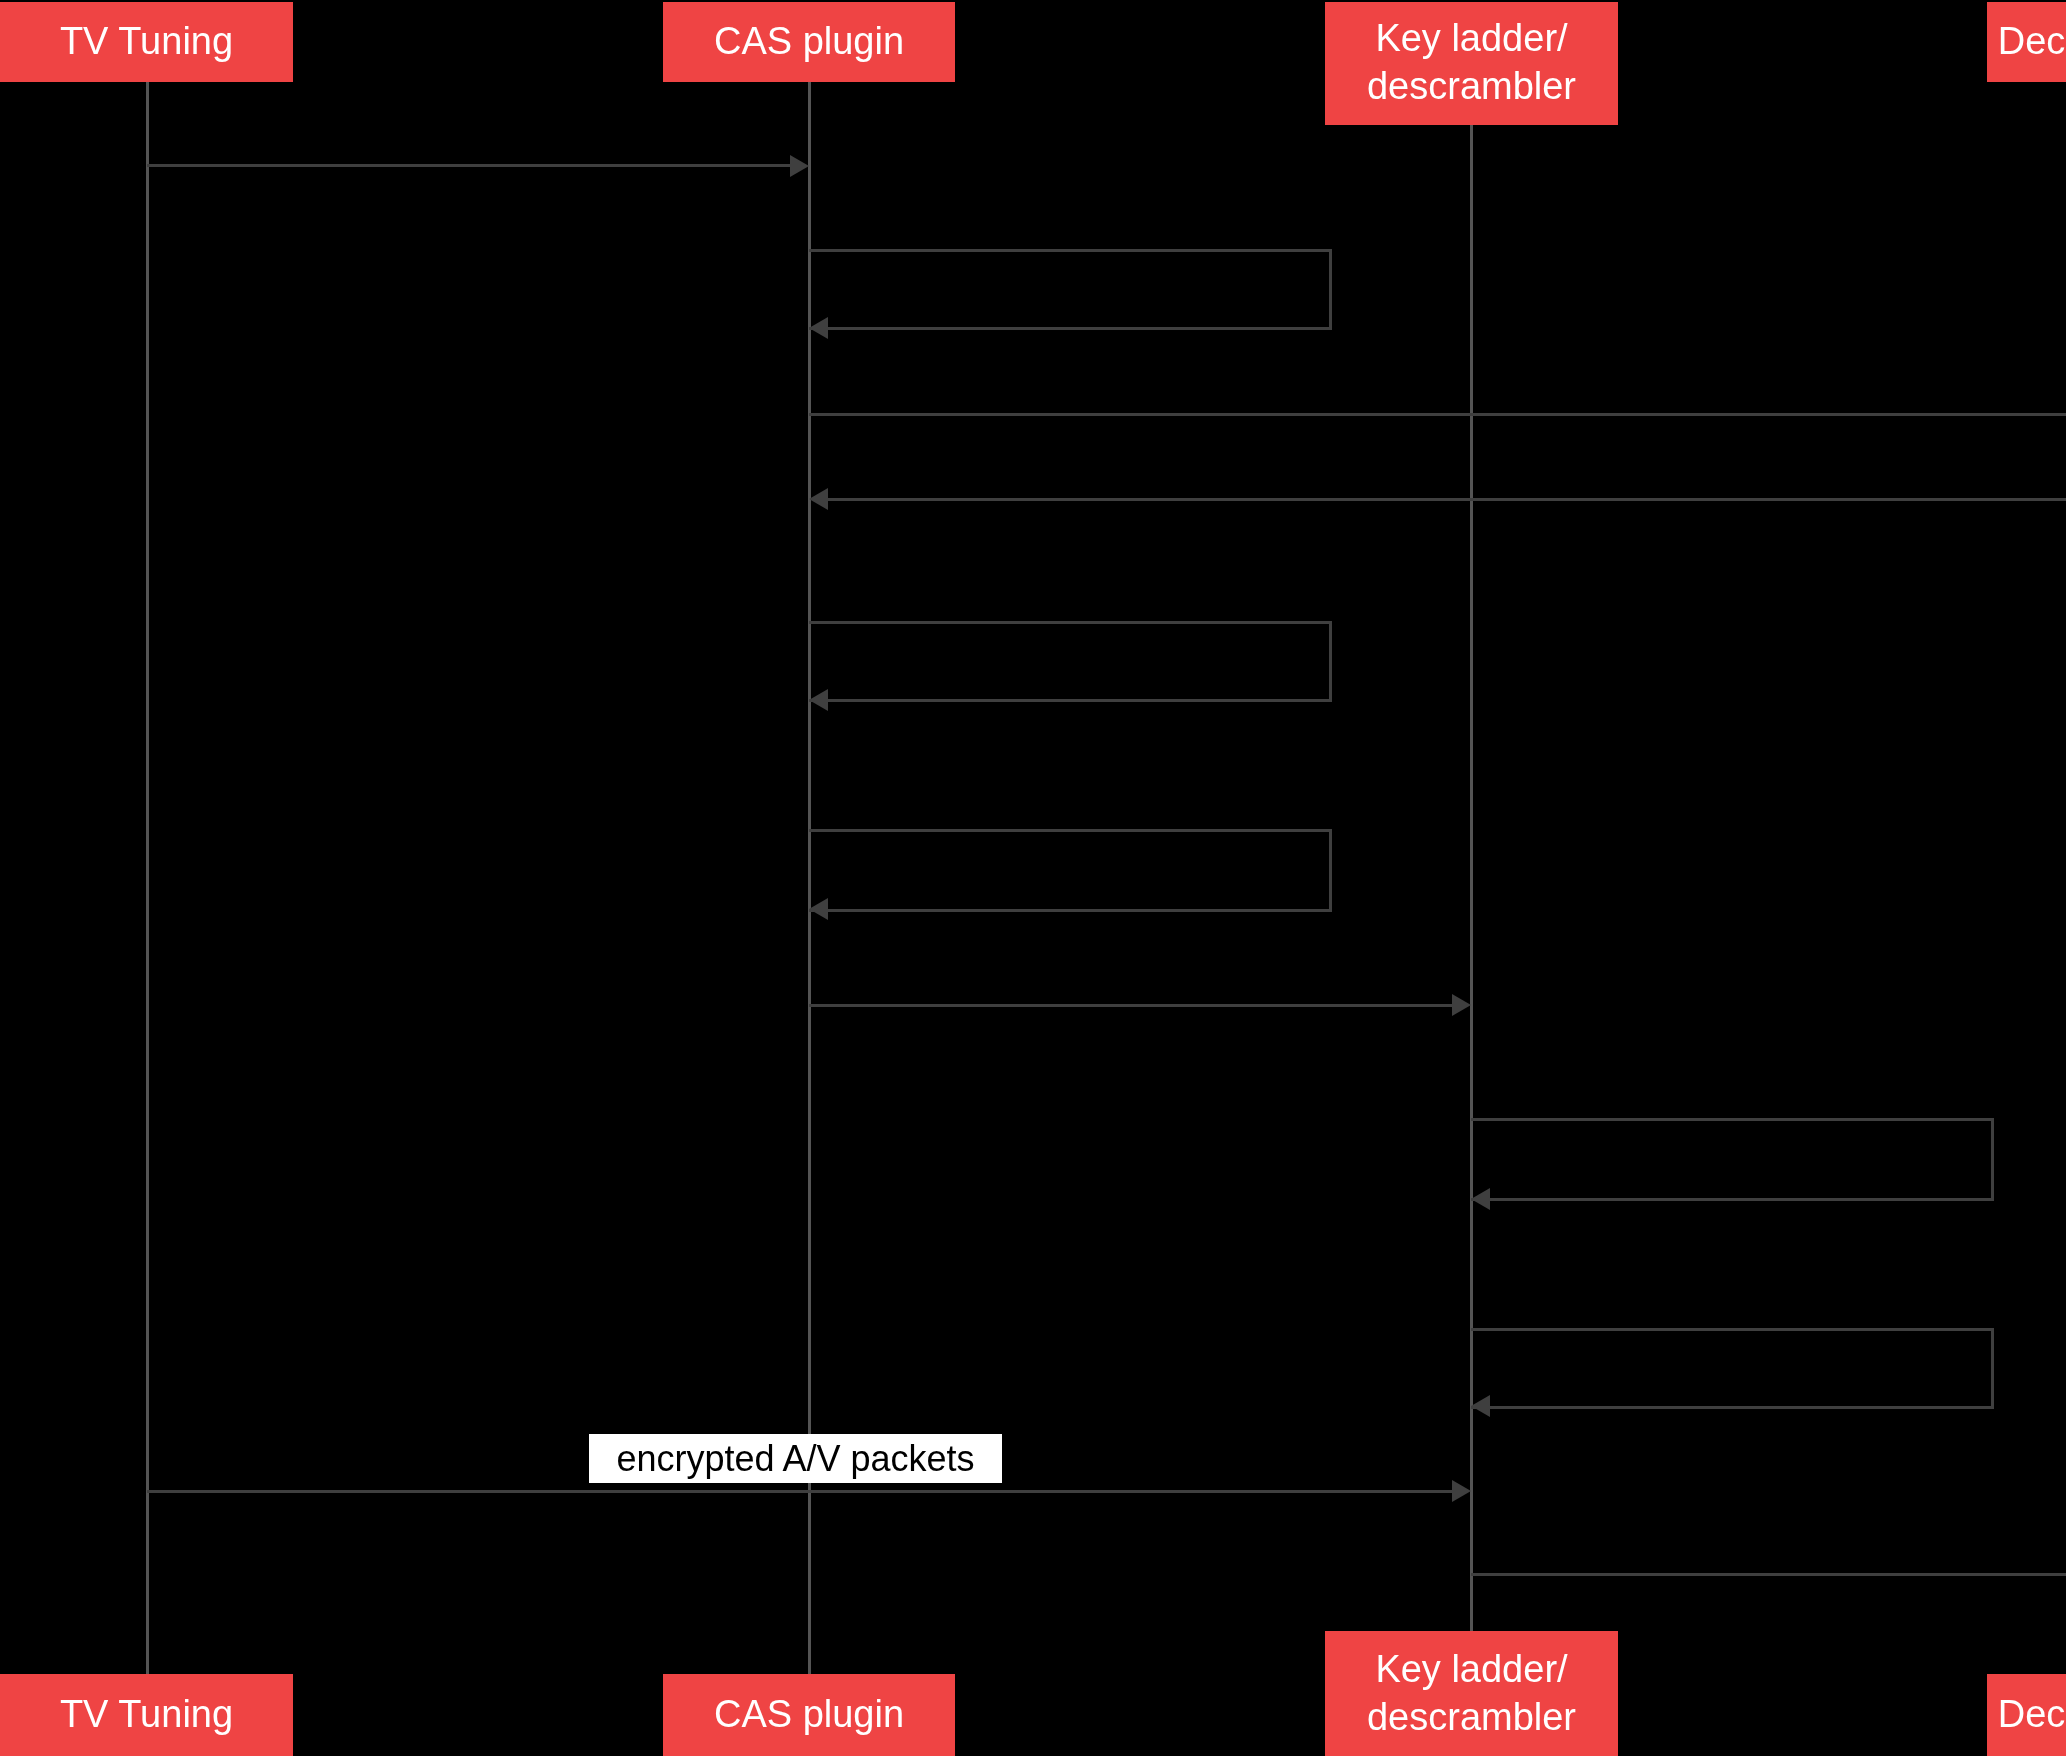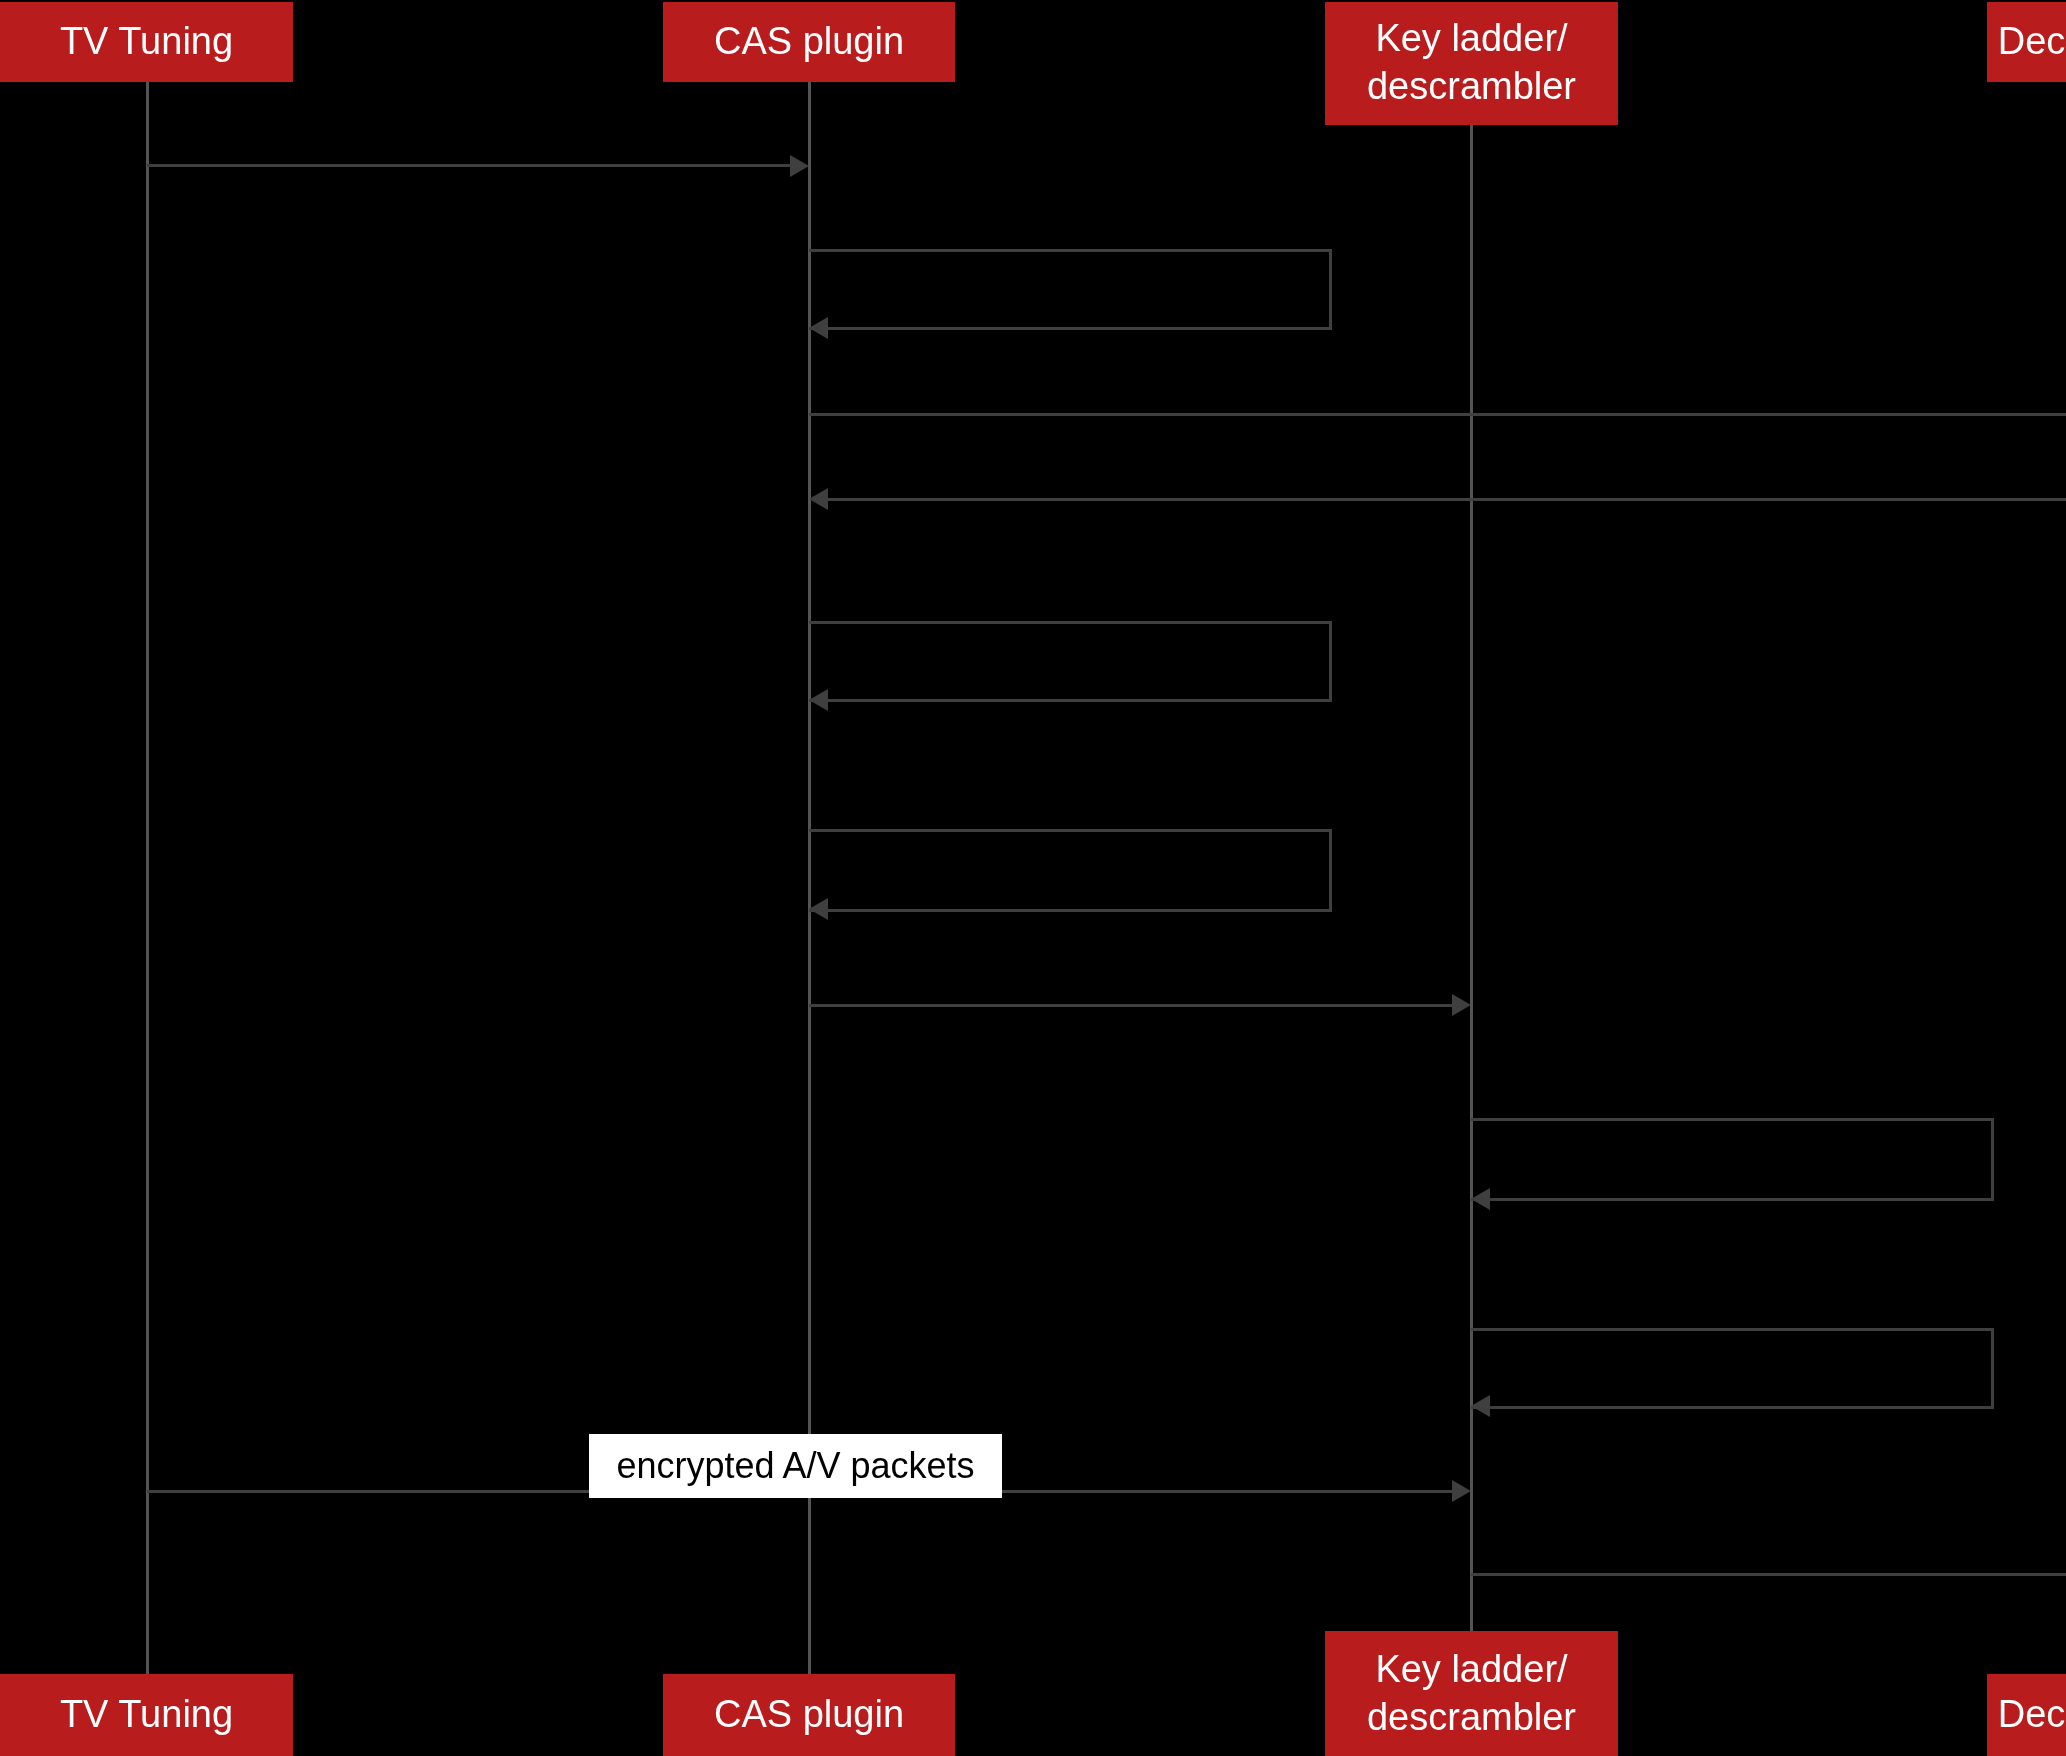--- a/index.html
+++ b/index.html
@@ -10,21 +10,21 @@
   #canvas {
     position: relative;
     width: 2662px;
     height: 1756px;
     background: #000000;
     overflow: hidden;
     font-family: "Liberation Sans", sans-serif;
   }
   .actor-box {
     position: absolute;
-    background: #b91c1c;
+    background: #ef4444;
     color: #ffffff;
     display: flex;
     flex-direction: column;
     align-items: center;
     justify-content: center;
     text-align: center;
     font-size: 38px;
     line-height: 1.26;
     white-space: nowrap;
   }
@@ -124,16 +124,16 @@
         <div class="actor-line">descrambler</div>
       </div>
       <div class="actor-box" style="left: 1987px; top: 1.7px; width: 292px; height: 80px;">
         <div class="actor-line">Decode, display</div>
       </div>
       <div class="actor-box" style="left: 1987px; top: 1674px; width: 292px; height: 82px;">
         <div class="actor-line">Decode, display</div>
       </div>
     </div>
   <div id="layer-labels">
-      <div class="note-label" style="left: 589px; top: 1434px; width: 413px; height: 64px;">encrypted A/V packets</div>
+      <div class="note-label" style="left: 589px; top: 1434px; width: 413px; height: 49px;">encrypted A/V packets</div>
     </div>
 </div>
 
 
 </body></html>

